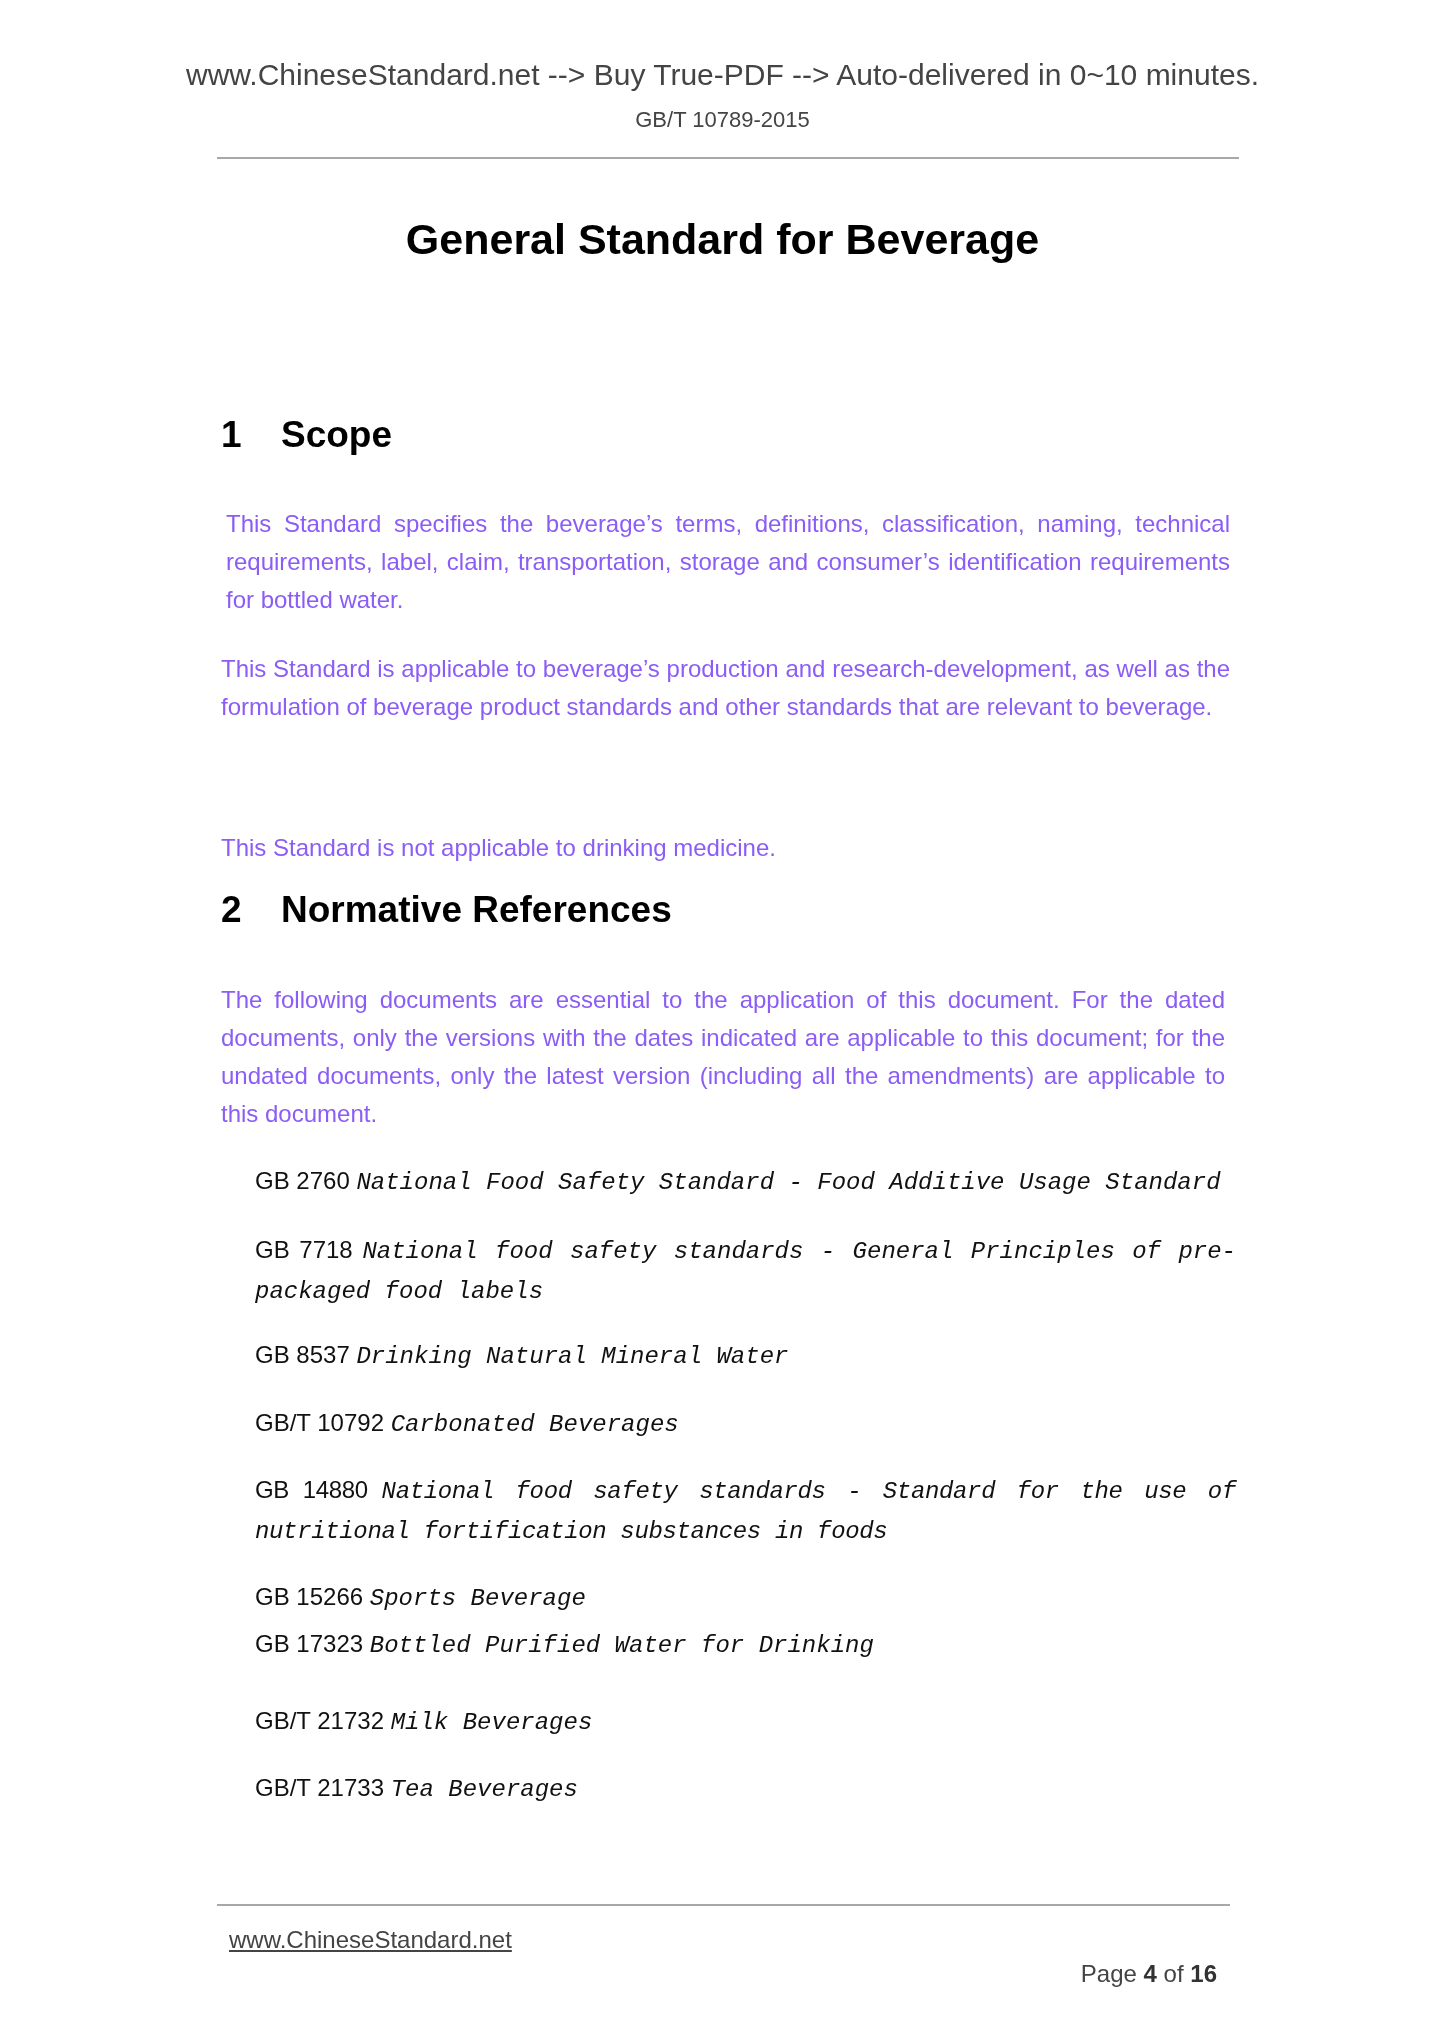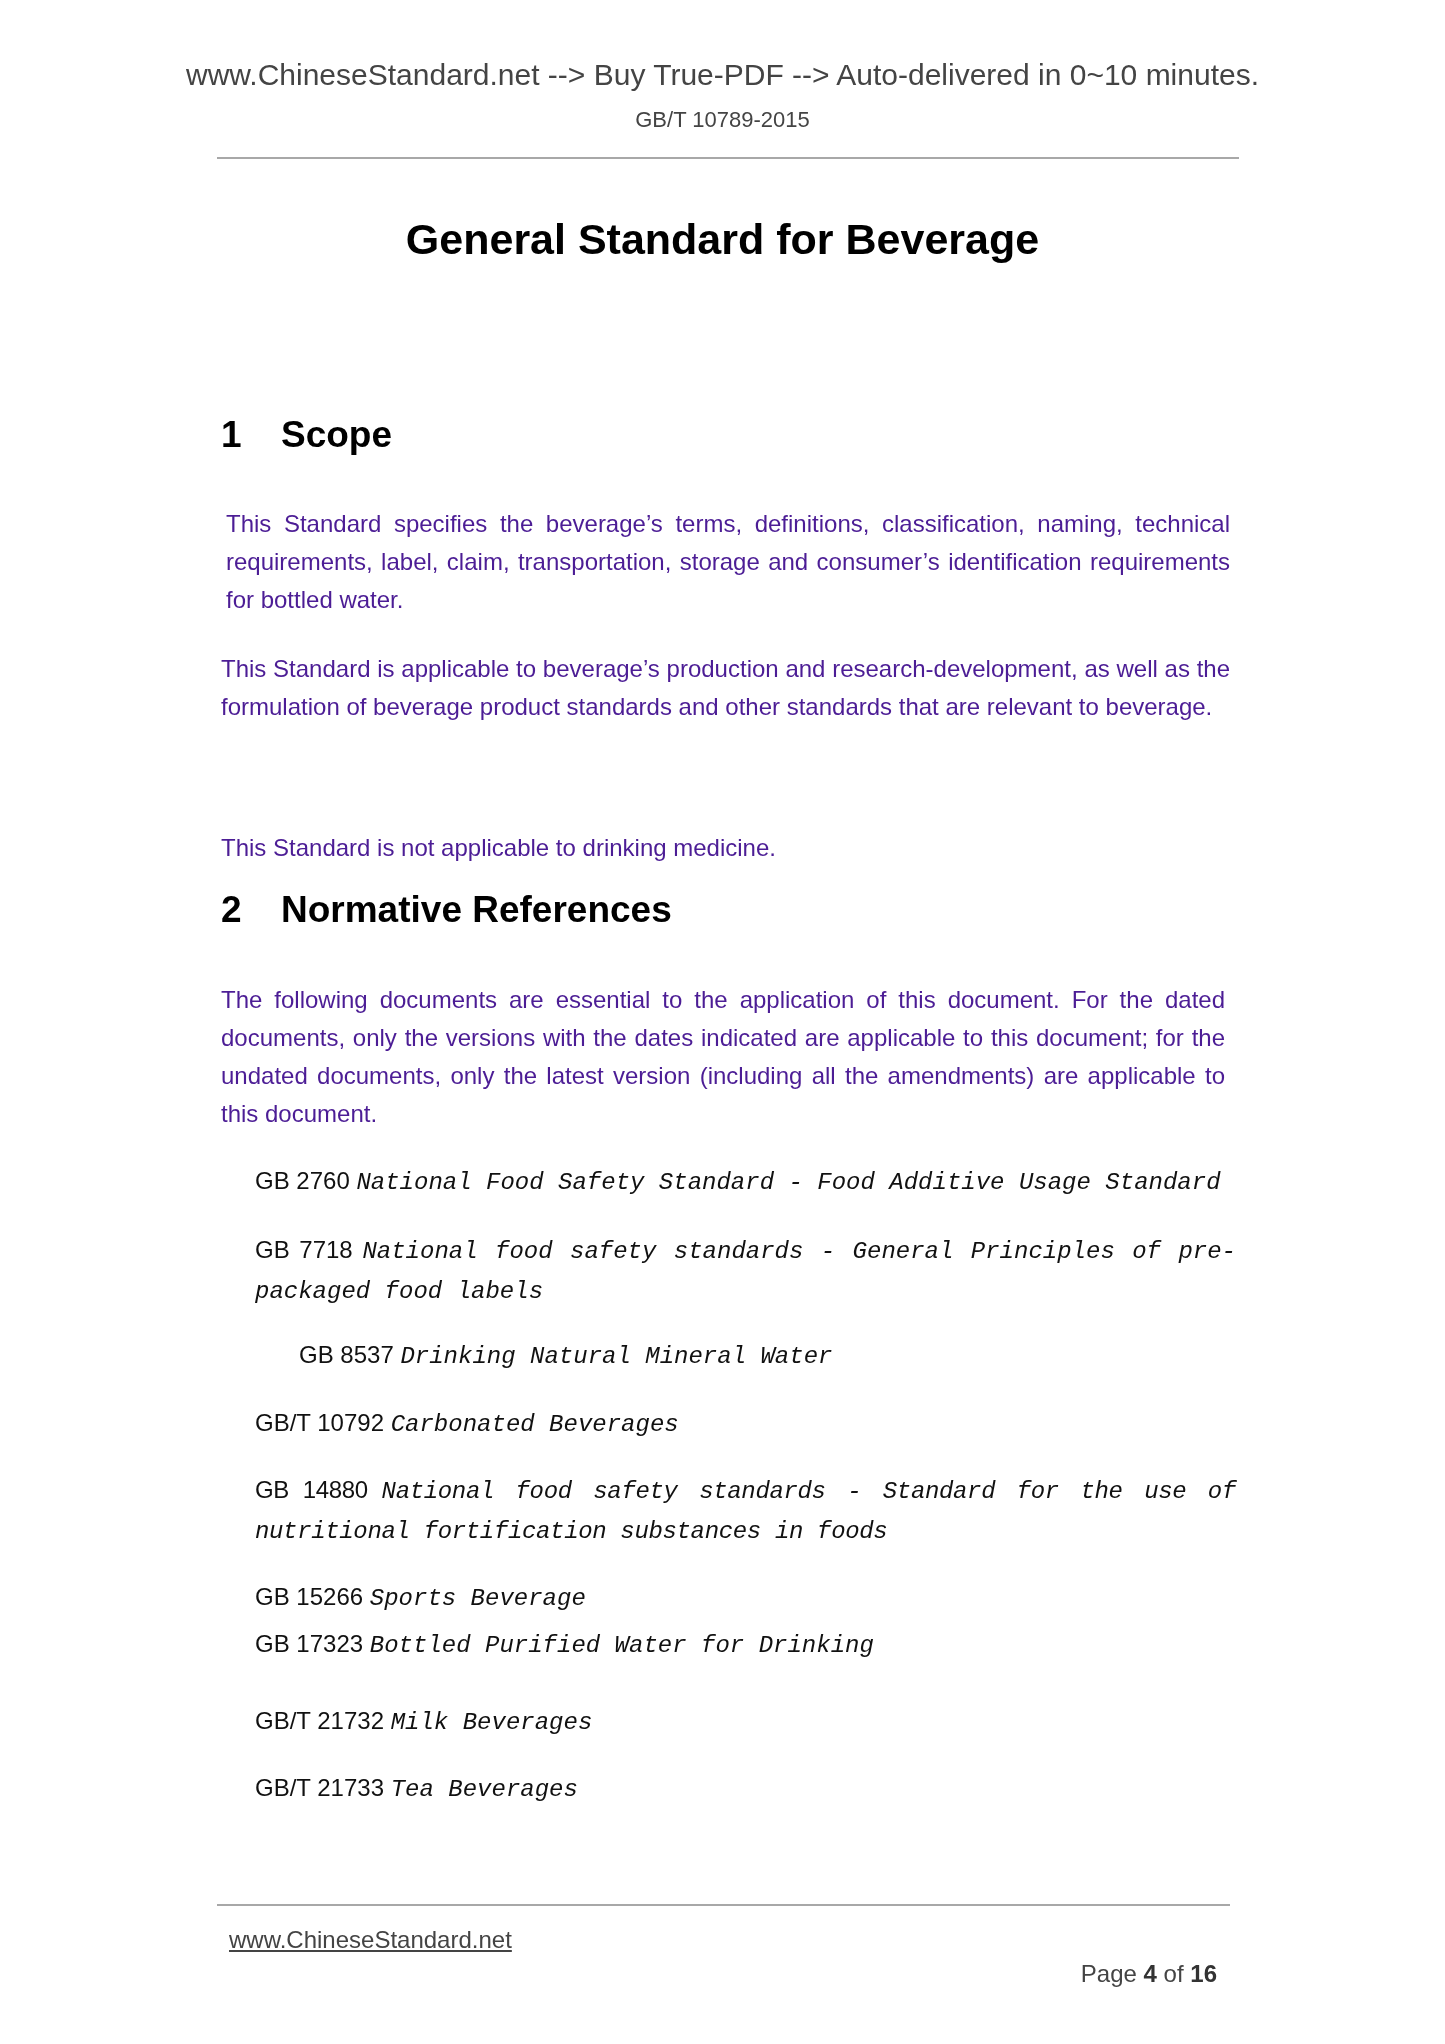--- a/index.html
+++ b/index.html
@@ -5,21 +5,21 @@
   html, body { margin: 0; padding: 0; background: #ffffff; }
   body { width: 1445px; height: 2044px; position: relative; overflow: hidden;
          font-family: "Liberation Sans", sans-serif; color: #111; }
   .abs { position: absolute; }
   .hdr1 { left: 0; width: 1445px; top: 58px; text-align: center; font-size: 30px; color: #444; white-space: nowrap; }
   .hdr2 { left: 0; width: 1445px; top: 107px; text-align: center; font-size: 22px; color: #444; white-space: nowrap; }
   .rule { height: 0; border-top: 2px solid #a8a8a8; }
   .title { left: 0; width: 1445px; top: 215px; text-align: center; font-size: 43px; font-weight: bold; color: #000; white-space: nowrap; }
   .h1 { font-size: 37px; font-weight: bold; color: #000; white-space: nowrap; }
   .h1 .num { display: inline-block; width: 60px; }
-  .para { font-size: 24px; line-height: 38px; color: #4c1d95; text-align: justify; }
+  .para { font-size: 24px; line-height: 38px; color: #8b5cf6; text-align: justify; }
   .ref { font-size: 24px; line-height: 38px; color: #111; text-align: justify; text-align-last: left; }
   .ref .code { font-style: normal; }
   .ref .name { font-style: italic; font-family: Liberation Mono, monospace; }
   .foot-link { font-size: 24px; color: #444; text-decoration: underline; white-space: nowrap; }
   .foot-page { font-size: 24px; color: #444; white-space: nowrap; }
   .foot-page b { color: #333; }
 </style>
 </head>
 <body>
 
@@ -44,21 +44,21 @@
 <div class="abs para" style="left:221px; width:1004px; top:981px;">The following documents are essential to the application of this document. For the dated documents, only the versions with the dates indicated are applicable to this document; for the undated documents, only the latest version (including all the amendments) are applicable to this document.</div>
 
 <div class="abs ref" style="left:255px; width:981px; top:1162px;">
   <span class="code">GB 2760</span>
   <span class="name">National Food Safety Standard - Food Additive Usage Standard</span>
 </div>
 <div class="abs ref" style="left:255px; width:981px; top:1231px;">
   <span class="code">GB 7718</span>
   <span class="name">National food safety standards - General Principles of pre-packaged food labels</span>
 </div>
-<div class="abs ref" style="left:255px; width:981px; top:1336px;margin-left:44px;">
+<div class="abs ref" style="left:255px; width:981px; top:1336px;">
   <span class="code">GB 8537</span>
   <span class="name">Drinking Natural Mineral Water</span>
 </div>
 <div class="abs ref" style="left:255px; width:981px; top:1404px;">
   <span class="code">GB/T 10792</span>
   <span class="name">Carbonated Beverages</span>
 </div>
 <div class="abs ref" style="left:255px; width:981px; top:1471px; letter-spacing:-0.35px;">
   <span class="code">GB 14880</span>
   <span class="name">National food safety standards - Standard for the use of nutritional fortification substances in foods</span>

